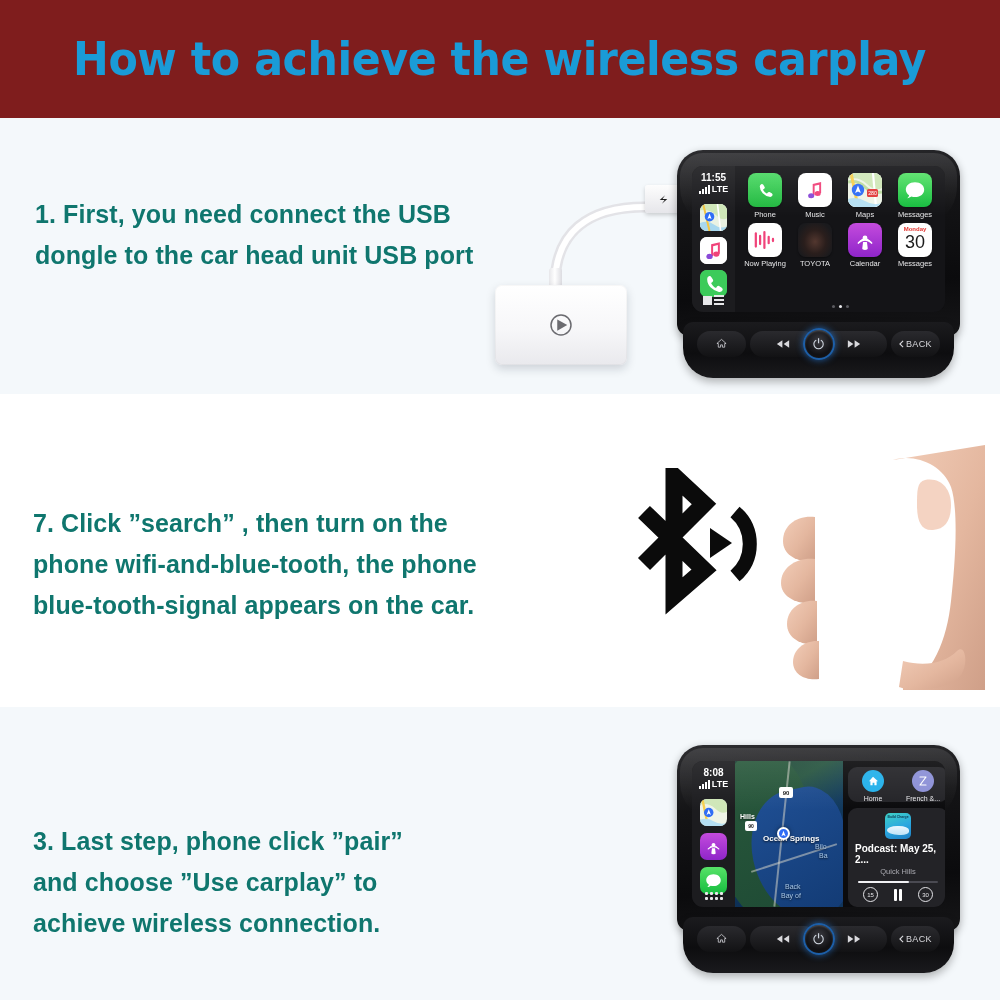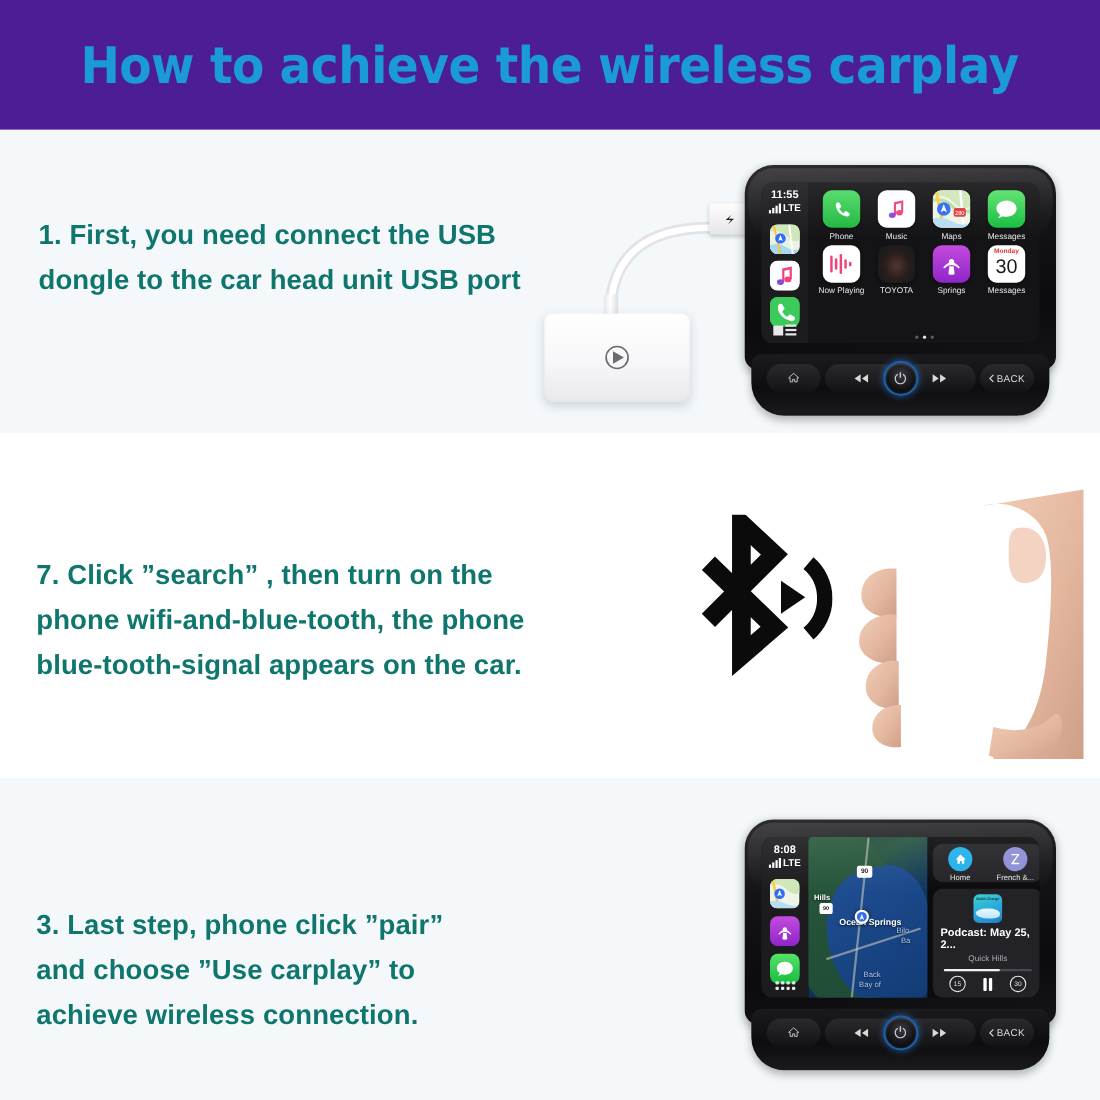--- a/index.html
+++ b/index.html
@@ -8,21 +8,21 @@
     width: 1000px; height: 1000px;
     background: #ffffff;
     font-family: "Liberation Sans", "DejaVu Sans", sans-serif;
     overflow: hidden;
   }
   #page { position: relative; width: 1000px; height: 1000px; background:#fff; }
 
   
   .title-bar {
     position: absolute; left: 0; top: 0; width: 1000px; height: 118px;
-    background: #4c1d95; display: flex; align-items: center; justify-content: center;
+    background: #7f1d1d; display: flex; align-items: center; justify-content: center;
   }
   .title-text {
     color: #1a9bd7;
     font-family: "DejaVu Sans", "Liberation Sans", sans-serif;
     font-weight: bold;
     font-size: 46px;
     letter-spacing: -0.5px;
     transform: scaleX(0.93);
     white-space: nowrap;
     line-height: 1;
@@ -409,21 +409,21 @@
                 <div class="ic ic-pod">
                   <div class="glyph">
                     <svg width="24" height="24" viewBox="0 0 34 34">
                       <circle cx="17" cy="14" r="3.4" fill="#fff"></circle>
                       <path d="M14.3 20 h5.4 l1.2 9 q.2 2-3.9 2 t-3.9-2 Z" fill="#fff"></path>
                       <path d="M11 18.4 A8 8 0 0 1 23 18.4" stroke="#fff" stroke-width="2.1" fill="none" stroke-linecap="round"></path>
                       <path d="M7.6 21.4 A12.5 12.5 0 0 1 26.4 21.4" stroke="#fff" stroke-width="2.1" fill="none" stroke-linecap="round"></path>
                     </svg>
                   </div>
                 </div>
-                <div class="lbl">Springs</div>
+                <div class="lbl">Calendar</div>
               </div>
 
               <div class="cp-app">
                 <div class="ic ic-cal">
                   <div style="position:absolute;left:0;right:0;top:3px;text-align:center;color:#e3342f;font-size:6px;font-weight:bold;">Monday</div>
                   <div style="position:absolute;left:0;right:0;top:9px;text-align:center;color:#1a1a1a;font-size:18px;line-height:20px;">30</div>
                 </div>
                 <div class="lbl">Messages</div>
               </div>
             </div>

